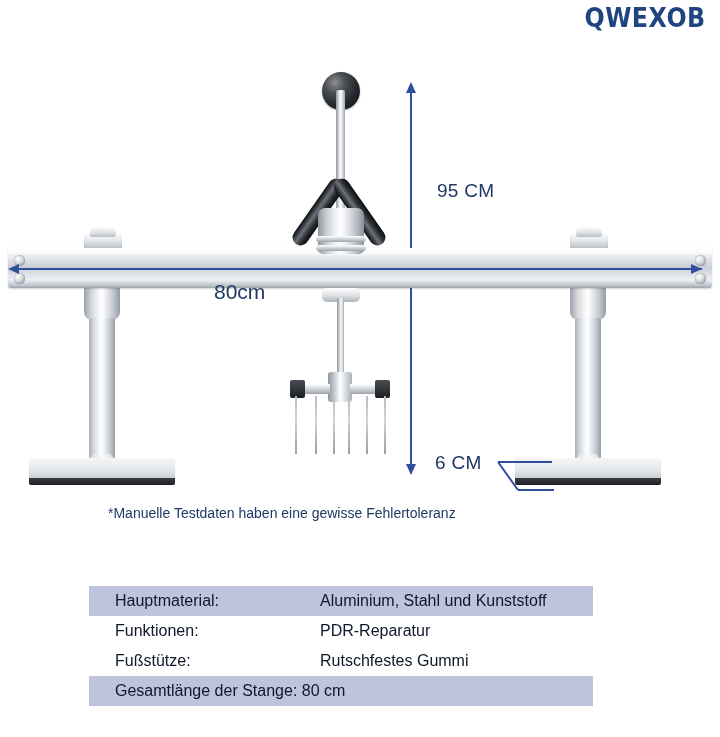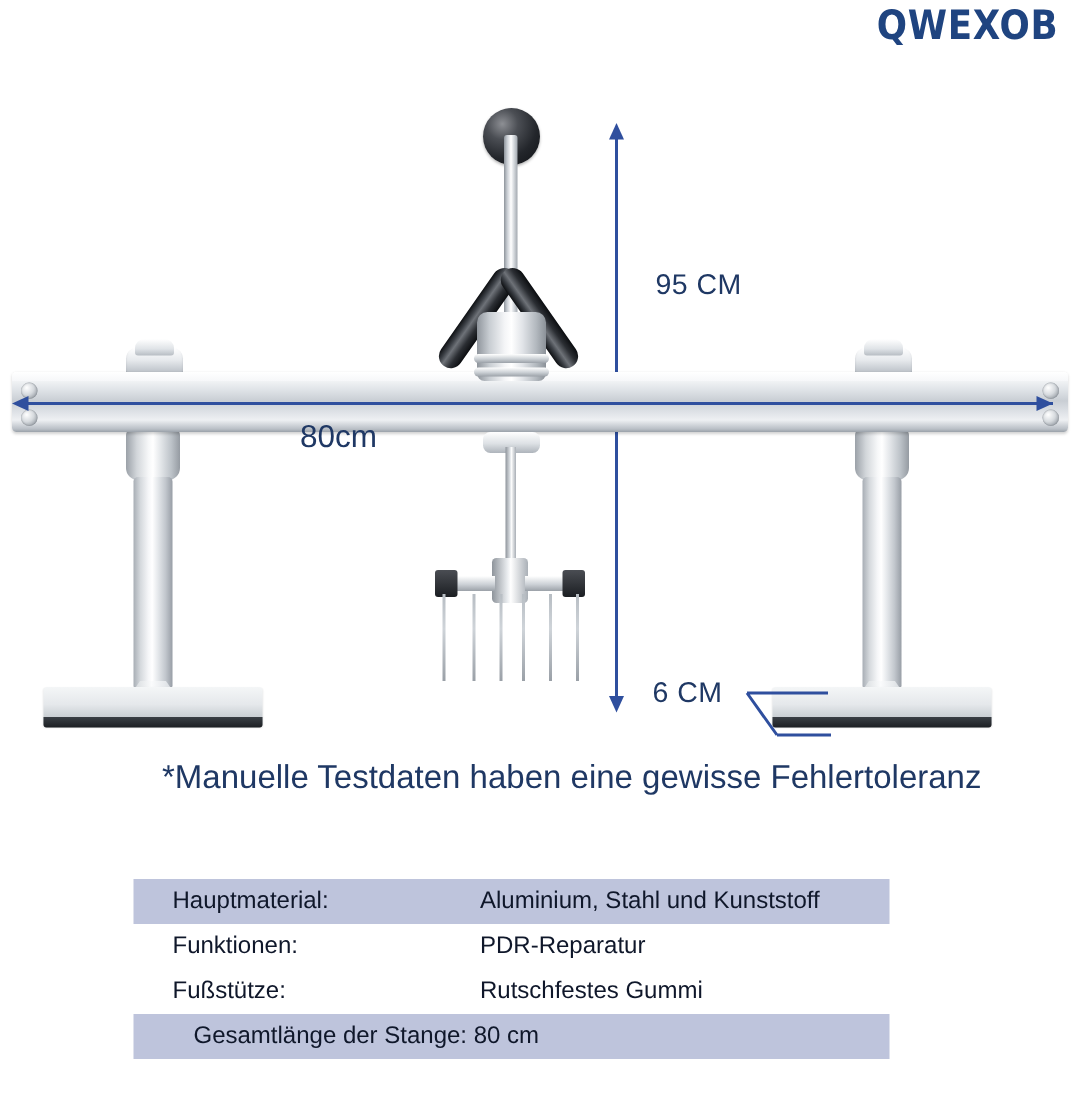--- a/index.html
+++ b/index.html
@@ -276,30 +276,30 @@
     border-left: 5px solid transparent;
     border-right: 5px solid transparent;
     border-top: 11px solid #2f4f9e;
   }
   .dim-label {
     position: absolute;
     color: #1f3864;
     font-size: 19px;
     white-space: nowrap;
   }
-  #label-80cm { left: 200px; top: 240px; font-size: 21px; }
+  #label-80cm { left: 214px; top: 240px; font-size: 21px; }
   #label-54cm { left: 437px; top: 140px; font-size: 19px; letter-spacing: 0.3px; }
   #label-12cm { left: 435px; top: 412px; font-size: 19px; letter-spacing: 0.3px; }
 
   
   #footnote {
     position: absolute;
     left: 108px;
     top: 505px;
-    font-size: 22px;
+    font-size: 14px;
     color: #1f3864;
     white-space: nowrap;
   }
 
   
   #spec-table {
     position: absolute;
     left: 89px;
     top: 586px;
     width: 504px;
@@ -309,21 +309,21 @@
   #spec-table td {
     font-size: 16px;
     color: #0f172a;
     vertical-align: middle;
     padding: 0;
     white-space: nowrap;
   }
   #spec-table tr.shaded { background: #bec4dc; }
   #spec-table td.cell-label { width: 205px; padding-left: 26px; }
   #spec-table td.cell-value { padding-left: 0; }
-  #spec-table tr.full-row td { padding-left: 40px; }
+  #spec-table tr.full-row td { padding-left: 26px; }
 </style>
 </head>
 <body>
 
 <div id="page">
 
   <div id="brand-logo">QWEXOB</div>
 
   <div id="product-stage">
 

